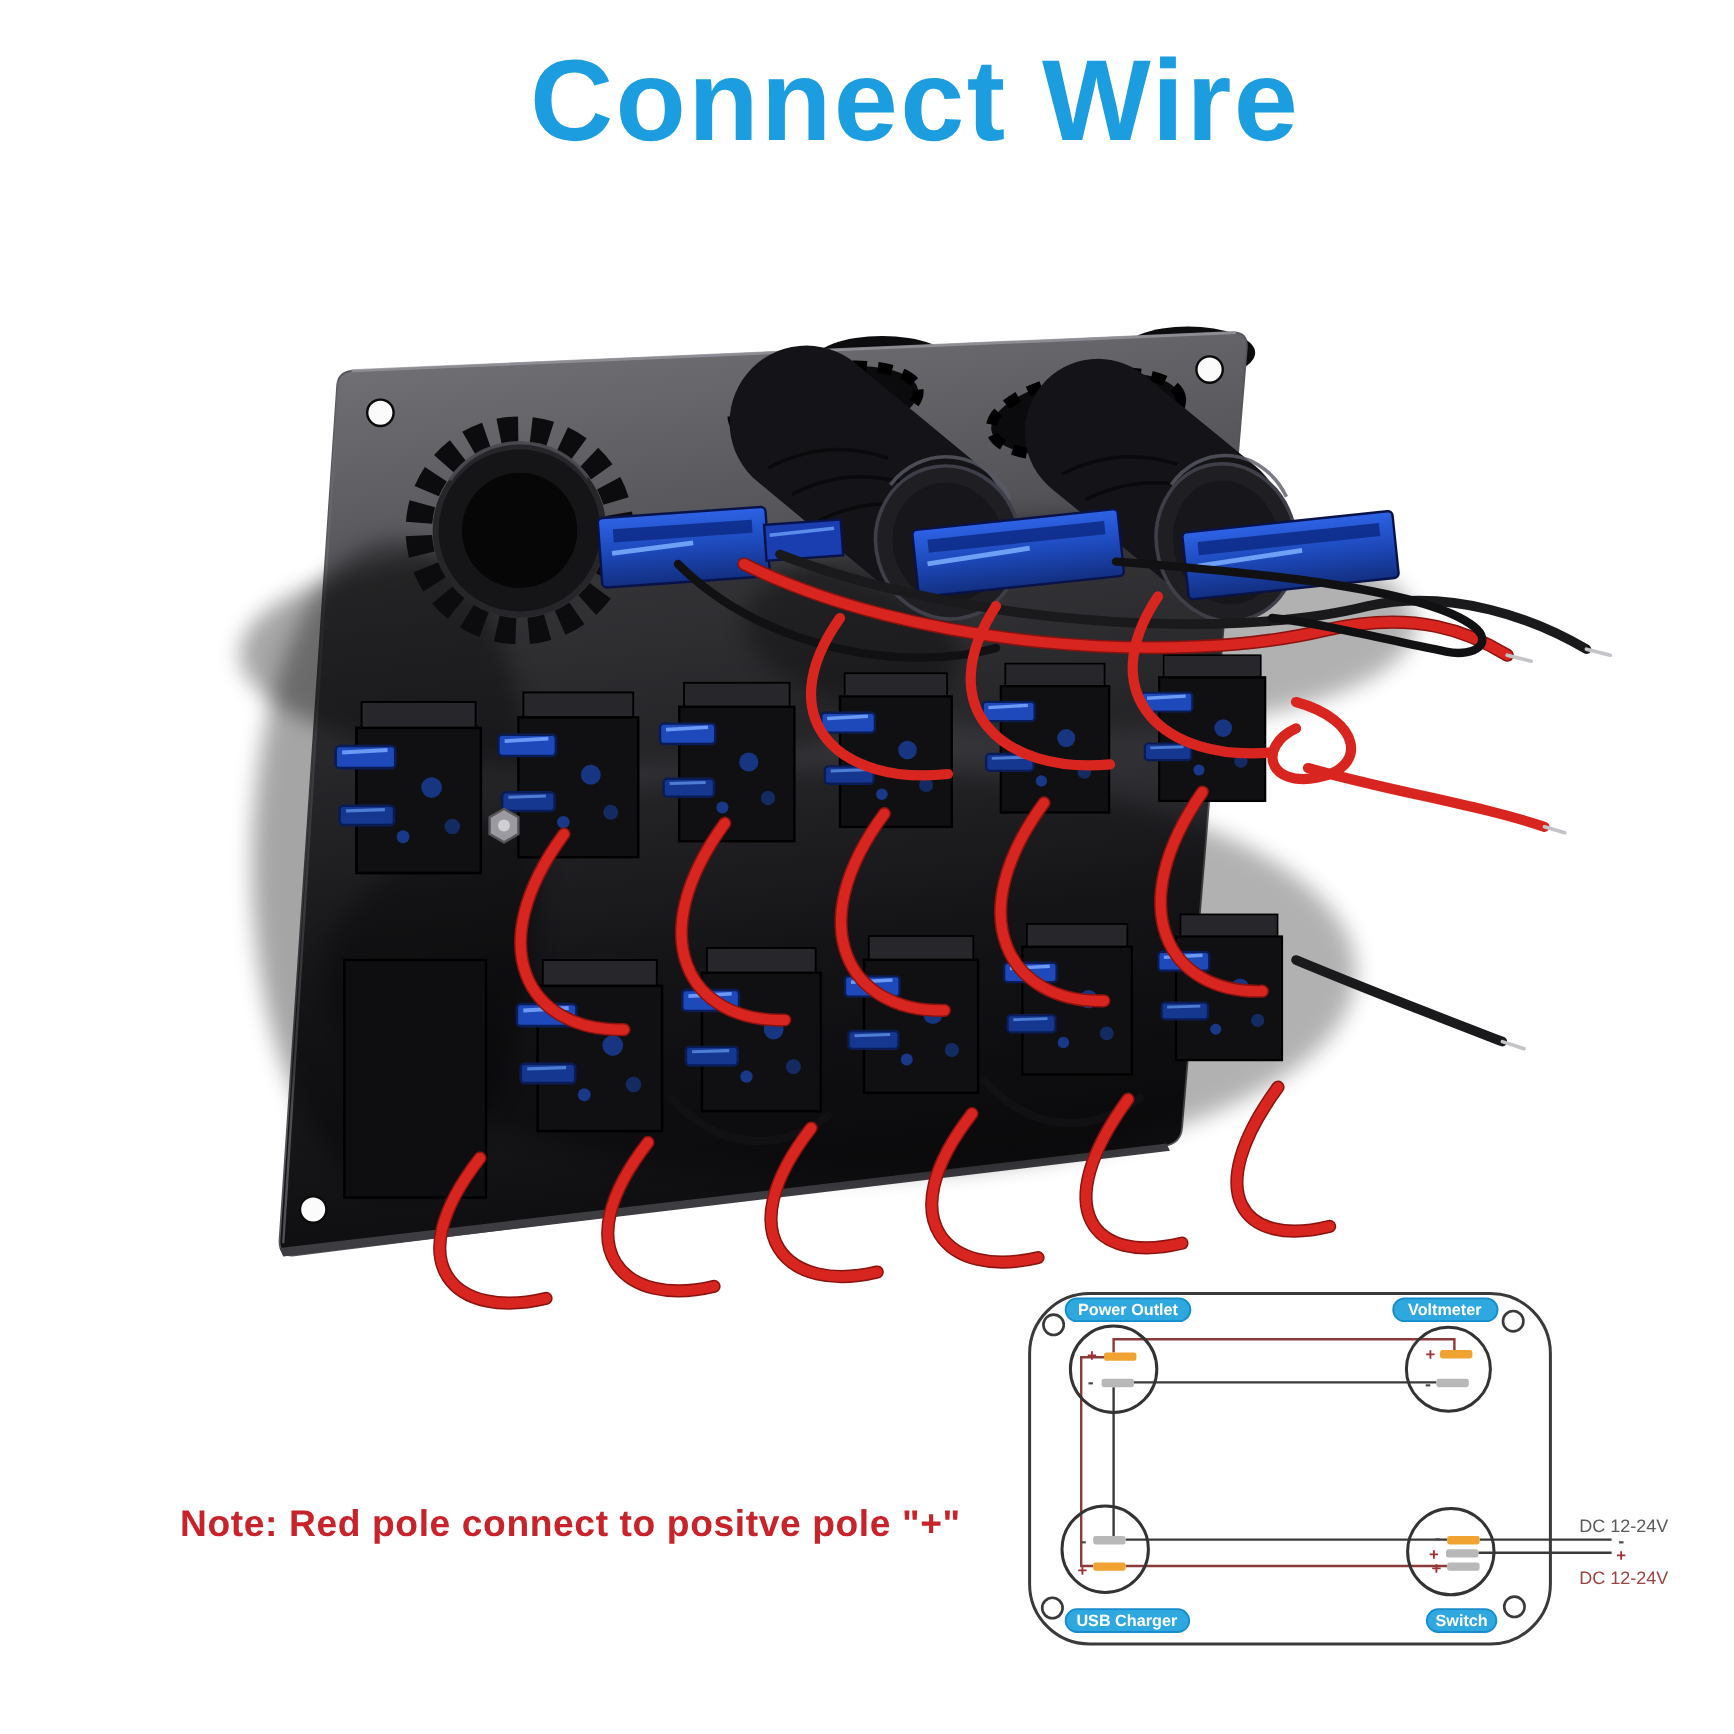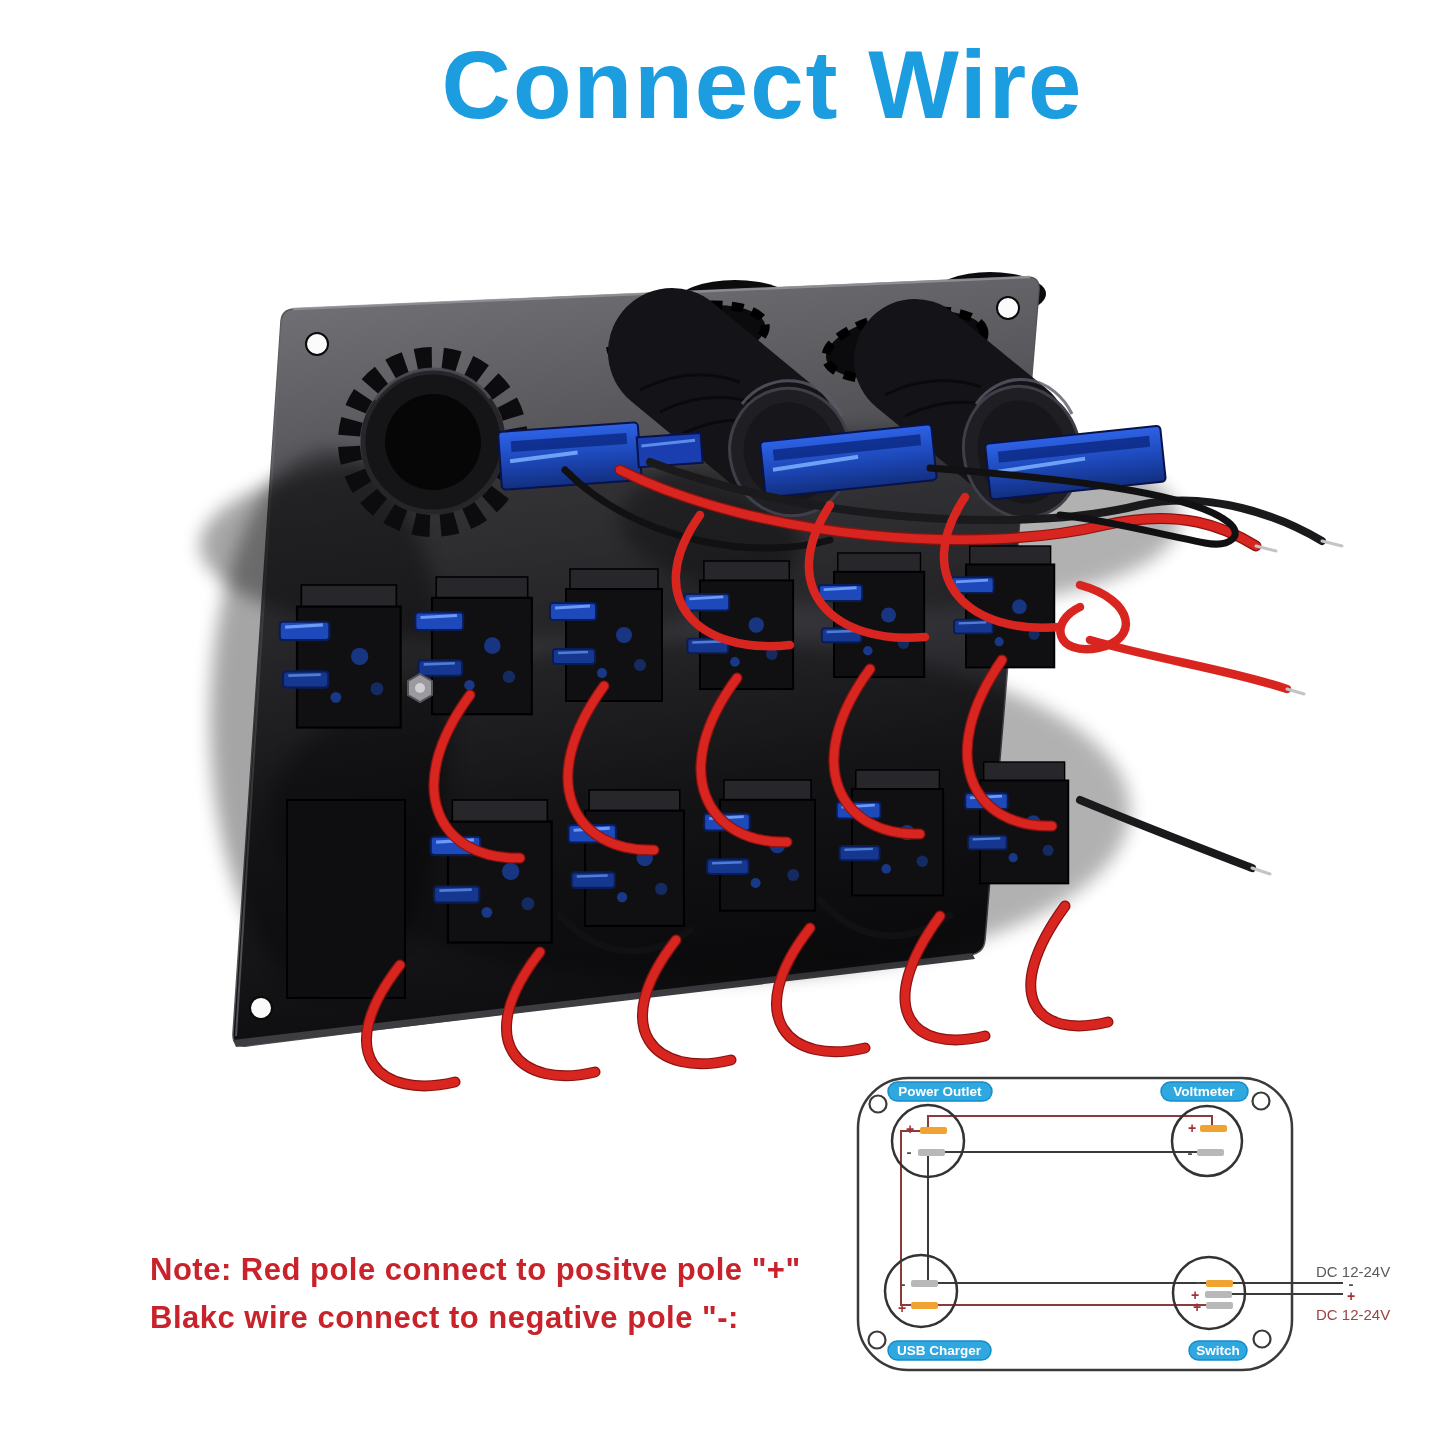--- a/index.html
+++ b/index.html
@@ -203,21 +203,20 @@
       <path class="wr" d="M 810,928 C 740,1018 790,1066 865,1048"></path>
       <path class="wru" d="M 940,916 C 873,1008 910,1054 985,1036"></path>
       <path class="wr" d="M 940,916 C 873,1008 910,1054 985,1036"></path>
       <path class="wru" d="M 1065,906 C 1000,995 1035,1040 1108,1022"></path>
       <path class="wr" d="M 1065,906 C 1000,995 1035,1040 1108,1022"></path>
     </g>
   </svg>
 
   <div class="note">
     <div>Note: Red pole connect to positve pole "+"</div>
-    <div>Blakc wire connect to negative pole "-:</div>
   </div>
 
   <svg class="diagram" viewBox="850 1060 595 385">
     <rect class="dg-outline" x="858" y="1078" width="434" height="292" rx="50"></rect>
     <circle class="dg-hole" cx="878" cy="1104" r="8.5"></circle>
     <circle class="dg-hole" cx="1261" cy="1101" r="8.5"></circle>
     <circle class="dg-hole" cx="877" cy="1340" r="8.5"></circle>
     <circle class="dg-hole" cx="1262" cy="1339" r="8.5"></circle>
 
     <g>

